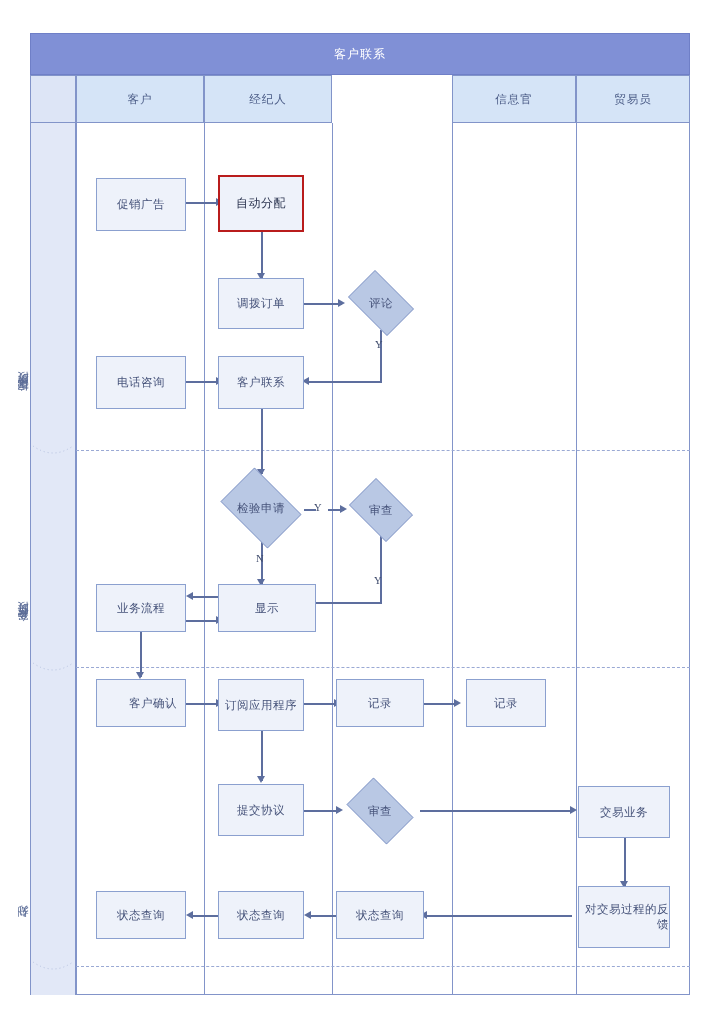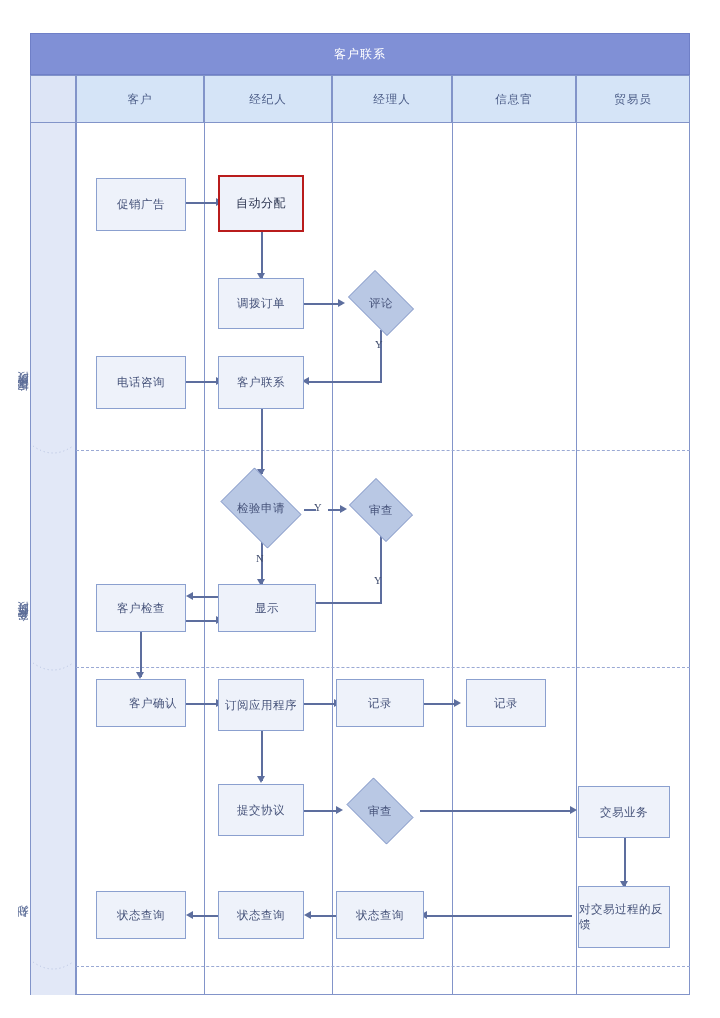--- a/index.html
+++ b/index.html
@@ -43,21 +43,21 @@
   
   .hdot{position:absolute;left:76px;width:614px;height:0;
         border-top:1px dashed #9aa9d4;}
 
   
   .swoosh{position:absolute;left:31px;width:44px;height:16px;overflow:hidden;}
   .swoosh svg{display:block;}
 
   
   .node{position:absolute;box-sizing:border-box;display:flex;
-        align-items:center;justify-content:center;text-align:left;}
+        align-items:center;justify-content:center;text-align:right;}
   .box{background:#eef2fa;border:1px solid #8ba0cf;}
   .box.strong{border:2px solid #b91c1c;background:#eef2fa;}
   .box span{font-size:11.5px;color:#46537a;line-height:15px;letter-spacing:.5px;}
   .box.strong span{color:#2c3550;font-size:12px;}
 
   .diamond{background:transparent;}
   .diamond .dshape{position:absolute;left:0;top:0;width:100%;height:100%;
                    background:#b9c8e4;border:1px solid #7287bd;
                    transform:rotate(45deg) scale(.707);box-sizing:border-box;}
   .diamond span{position:relative;font-size:11.5px;color:#46537a;letter-spacing:.5px;}
@@ -87,23 +87,20 @@
   </div>
 
   <div class="role-row">
     <div class="role-corner"></div>
     <div class="role-cell" style="left:46px;width:128px;">
       <span>客户</span>
     </div>
     <div class="role-cell" style="left:174px;width:128px;">
       <span>经纪人</span>
     </div>
-    <div class="role-cell" style="left:302px;width:120px;">
-      <span>经理人</span>
-    </div>
     <div class="role-cell" style="left:422px;width:124px;">
       <span>信息官</span>
     </div>
     <div class="role-cell" style="left:546px;width:114px;">
       <span>贸易员</span>
     </div>
   </div>
 
   <div class="side-col"></div>
 
@@ -245,21 +242,21 @@
     <div class="dshape"></div>
     <span>检验申请</span>
   </div>
 
   <div class="node diamond" style="left:344px;top:483px;width:74px;height:54px;">
     <div class="dshape"></div>
     <span>审查</span>
   </div>
 
   <div class="node box" style="left:96px;top:584px;width:90px;height:48px;">
-    <span>客户检查</span>
+    <span>业务流程</span>
   </div>
 
   <div class="node box" style="left:218px;top:584px;width:98px;height:48px;">
     <span>显示</span>
   </div>
 
   <div class="node box" style="left:96px;top:679px;width:90px;height:48px;padding-left:24px;">
     <span>客户确认</span>
   </div>
 

